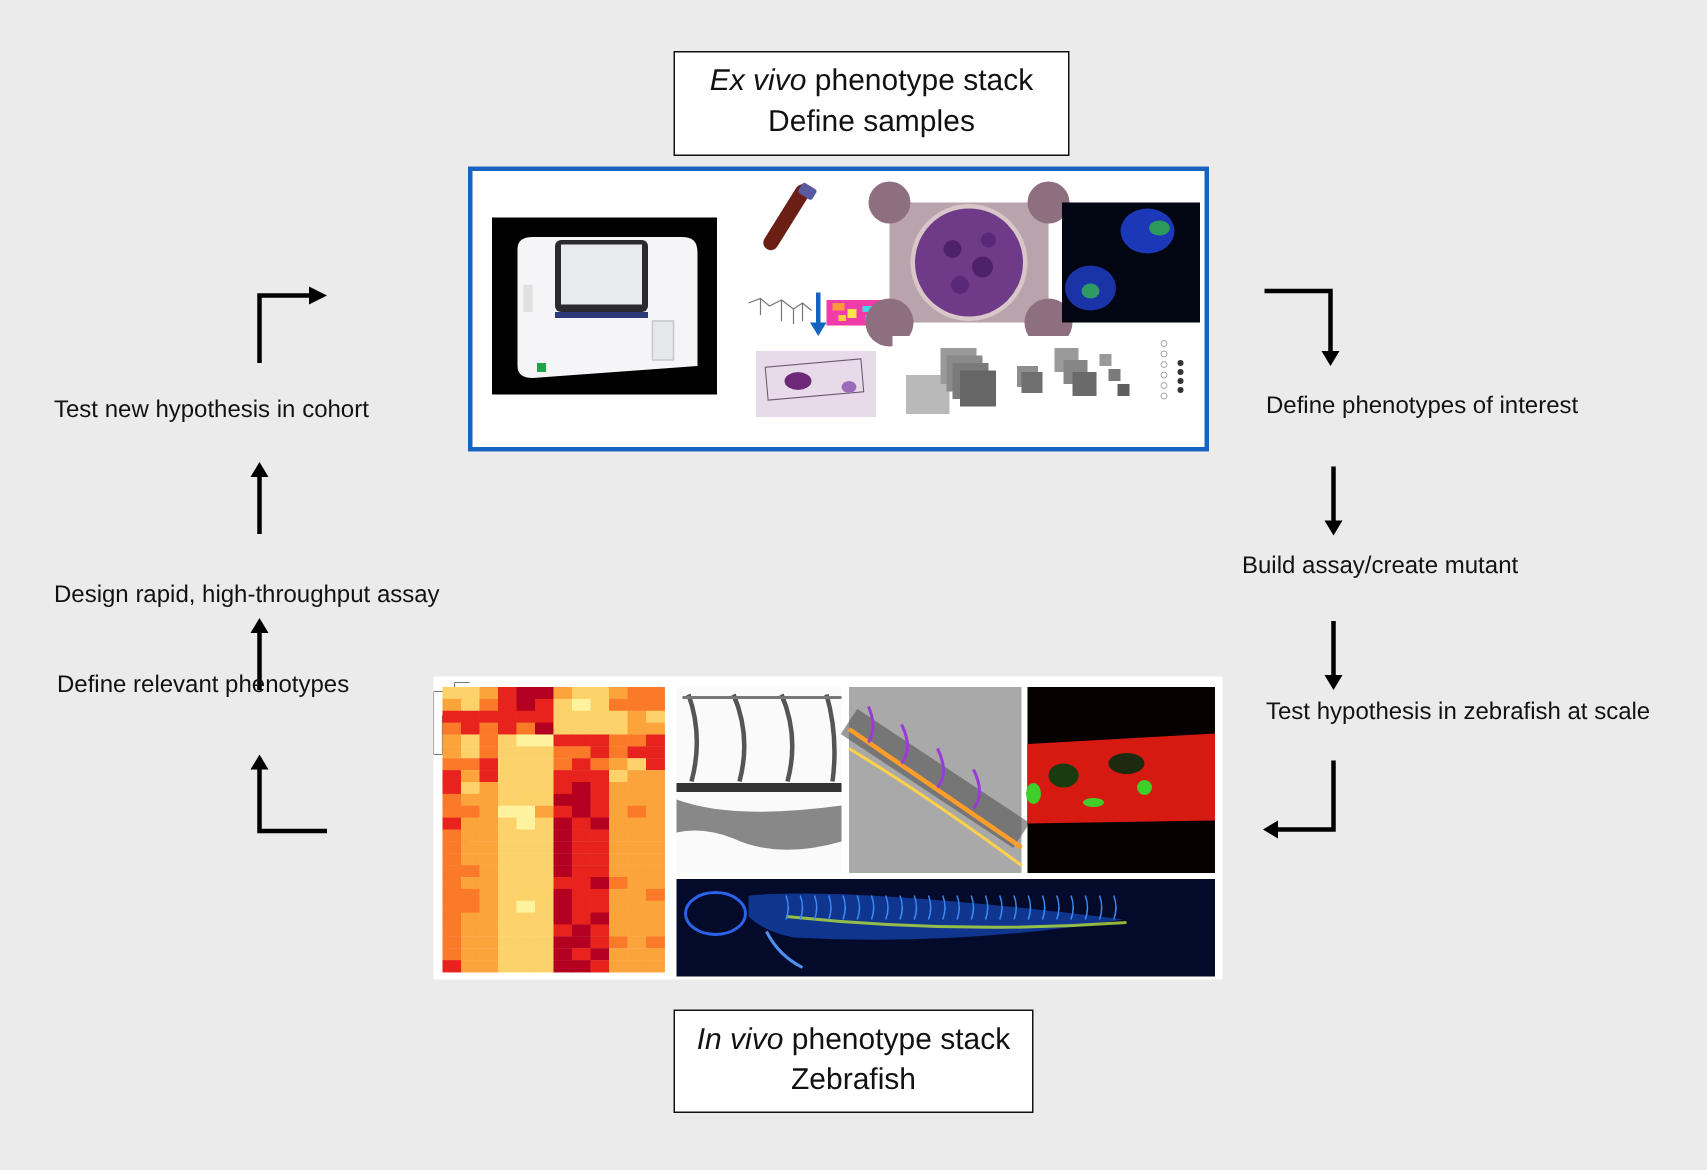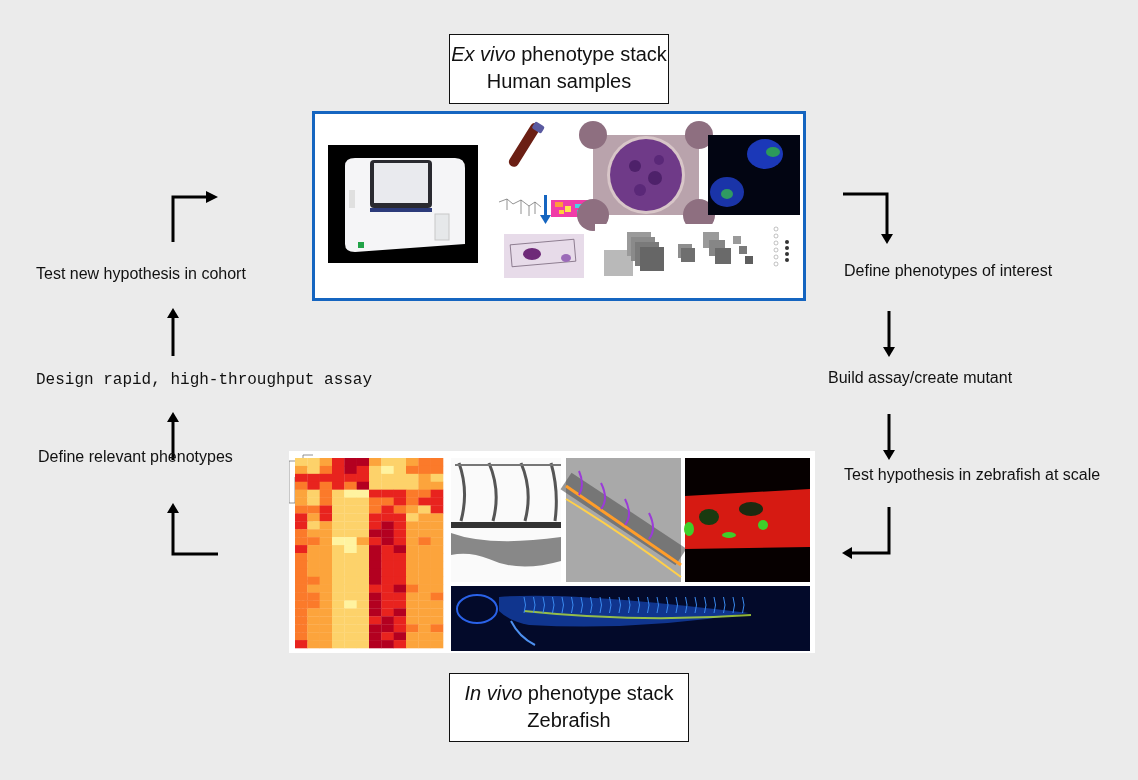--- a/index.html
+++ b/index.html
@@ -8,23 +8,23 @@
   .title-box{position:absolute;background:#fff;border:1.5px solid #111;box-sizing:border-box;text-align:center;font-size:20px;line-height:27px;padding-top:6px;}
   .title-box i{font-style:italic;}
   .step{position:absolute;font-size:16px;white-space:nowrap;color:#111;}
   .panel-top{position:absolute;left:312px;top:111px;width:494px;height:190px;background:#fff;border:3px solid #1565c0;box-sizing:border-box;}
   .panel-bottom{position:absolute;left:289px;top:451px;width:526px;height:202px;background:#fff;}
   svg{display:block;}
 </style>
 </head>
 <body>
 
-<div class="title-box" style="left:449px;top:34px;width:220px;height:70px;">
+<div class="title-box" style="left:449px;top:34px;width:264px;height:70px;">
   <div><i>Ex vivo</i><span> phenotype stack</span></div>
-  <div>Human samples</div>
+  <div>Define samples</div>
 </div>
 
 <div class="panel-top">
   <svg width="488" height="184" viewBox="0 0 488 184">
 
     <g>
       <rect x="13" y="31" width="150" height="118" fill="#000"></rect>
       <path d="M30 52 Q30 44 40 44 L140 44 Q150 44 150 54 L150 130 L40 138 Q30 138 30 130 Z" fill="#f5f5f7"></path>
       <rect x="55" y="46" width="62" height="48" rx="4" fill="#2a2a30"></rect>
       <rect x="59" y="49" width="54" height="40" fill="#e9eaee"></rect>
@@ -512,21 +512,21 @@
 <svg class="abs" style="left:166px;top:188px;" width="56" height="56" viewBox="0 0 56 56">
   <path d="M7 54 L7 9 L42 9" stroke="#000" stroke-width="3" fill="none"></path>
   <polygon points="40,3 40,15 52,9" fill="#000"></polygon>
 </svg>
 <div class="step" style="left:36px;top:265px;">Test new hypothesis in cohort</div>
 
 <svg class="abs" style="left:164px;top:308px;" width="18" height="50" viewBox="0 0 18 50">
   <line x1="9" y1="8" x2="9" y2="48" stroke="#000" stroke-width="3"></line>
   <polygon points="3,10 15,10 9,0" fill="#000"></polygon>
 </svg>
-<div class="step" style="left:36px;top:371px;font-family:Liberation Mono, monospace;">Design rapid, high-throughput assay</div>
+<div class="step" style="left:36px;top:388px;">Design rapid, high-throughput assay</div>
 
 <svg class="abs" style="left:164px;top:412px;" width="18" height="50" viewBox="0 0 18 50">
   <line x1="9" y1="8" x2="9" y2="48" stroke="#000" stroke-width="3"></line>
   <polygon points="3,10 15,10 9,0" fill="#000"></polygon>
 </svg>
 <div class="step" style="left:38px;top:448px;">Define relevant phenotypes</div>
 
 <svg class="abs" style="left:166px;top:503px;" width="56" height="56" viewBox="0 0 56 56">
   <path d="M7 8 L7 51 L52 51" stroke="#000" stroke-width="3" fill="none"></path>
   <polygon points="1,10 13,10 7,0" fill="#000"></polygon>

